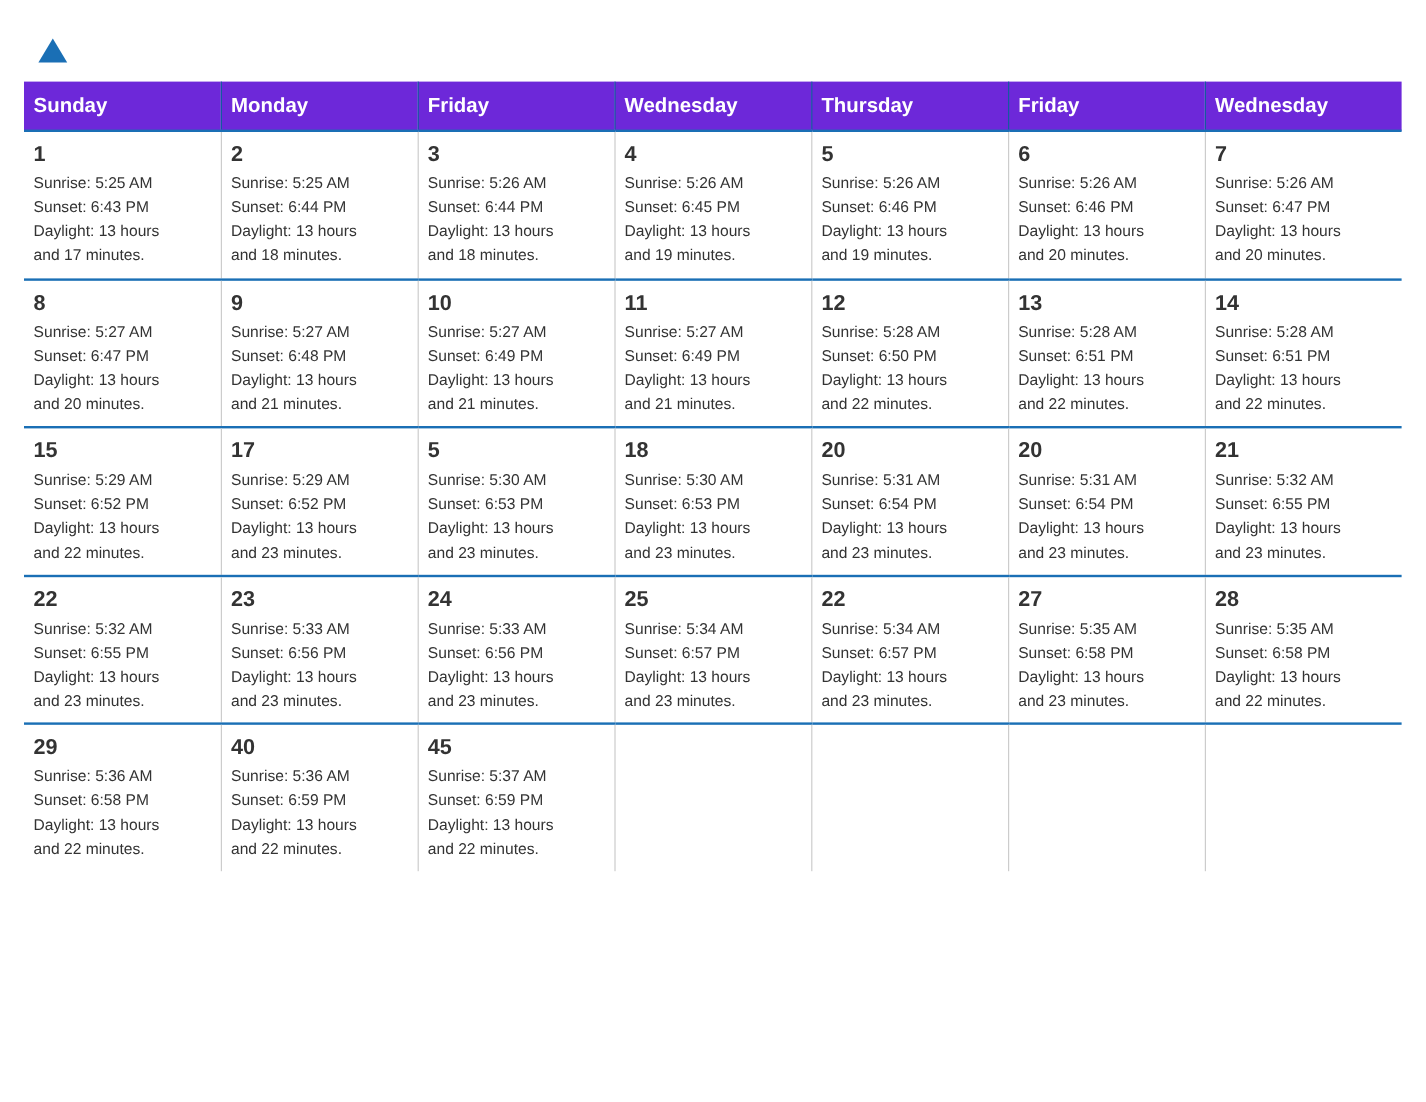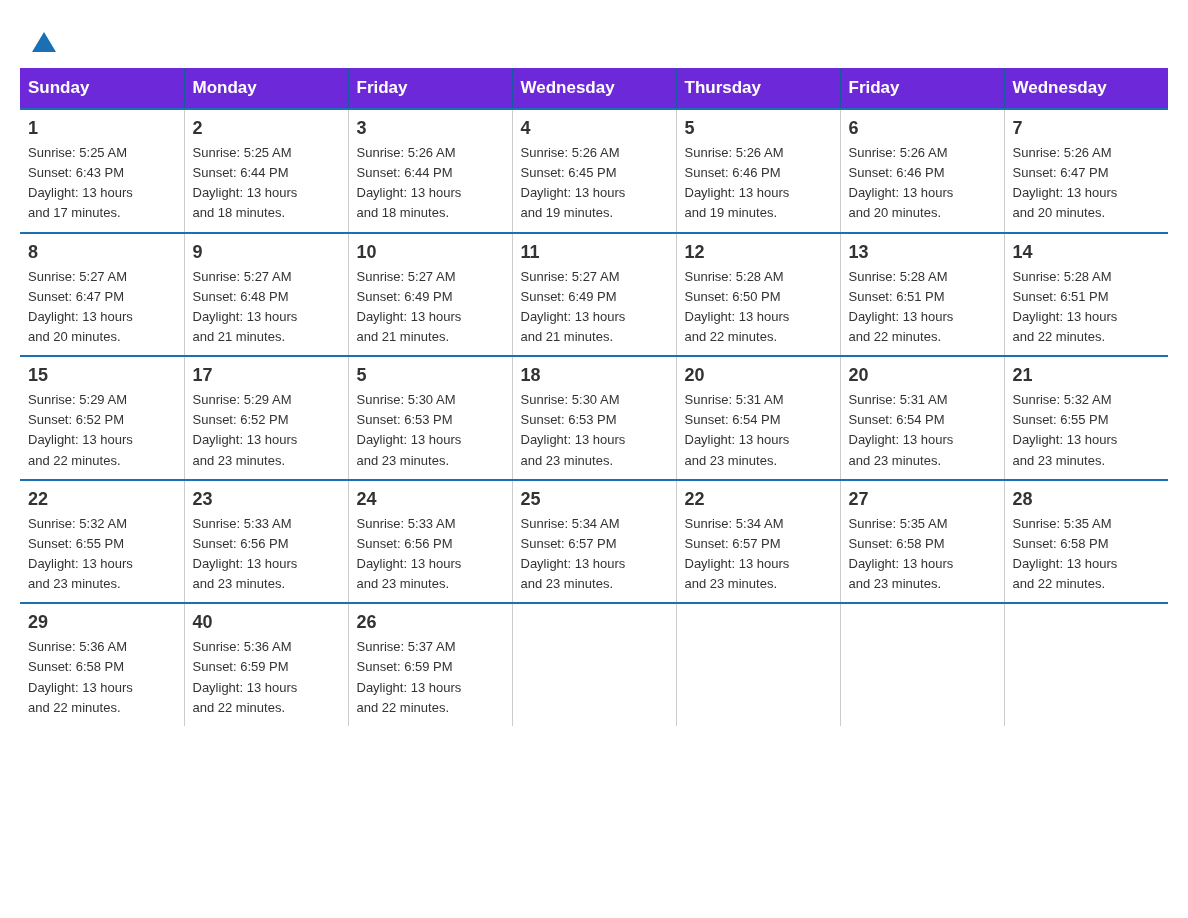--- a/index.html
+++ b/index.html
@@ -412,21 +412,21 @@
         <td>
           <span class="day-number">40</span>
           <span class="day-info">
             Sunrise: 5:36 AM<br>
             Sunset: 6:59 PM<br>
             Daylight: 13 hours<br>
             and 22 minutes.
           </span>
         </td>
         <td>
-          <span class="day-number">26</span>
+          <span class="day-number">45</span>
           <span class="day-info">
             Sunrise: 5:37 AM<br>
             Sunset: 6:59 PM<br>
             Daylight: 13 hours<br>
             and 22 minutes.
           </span>
         </td>
         <td class="empty"></td>
         <td class="empty"></td>
         <td class="empty"></td>

